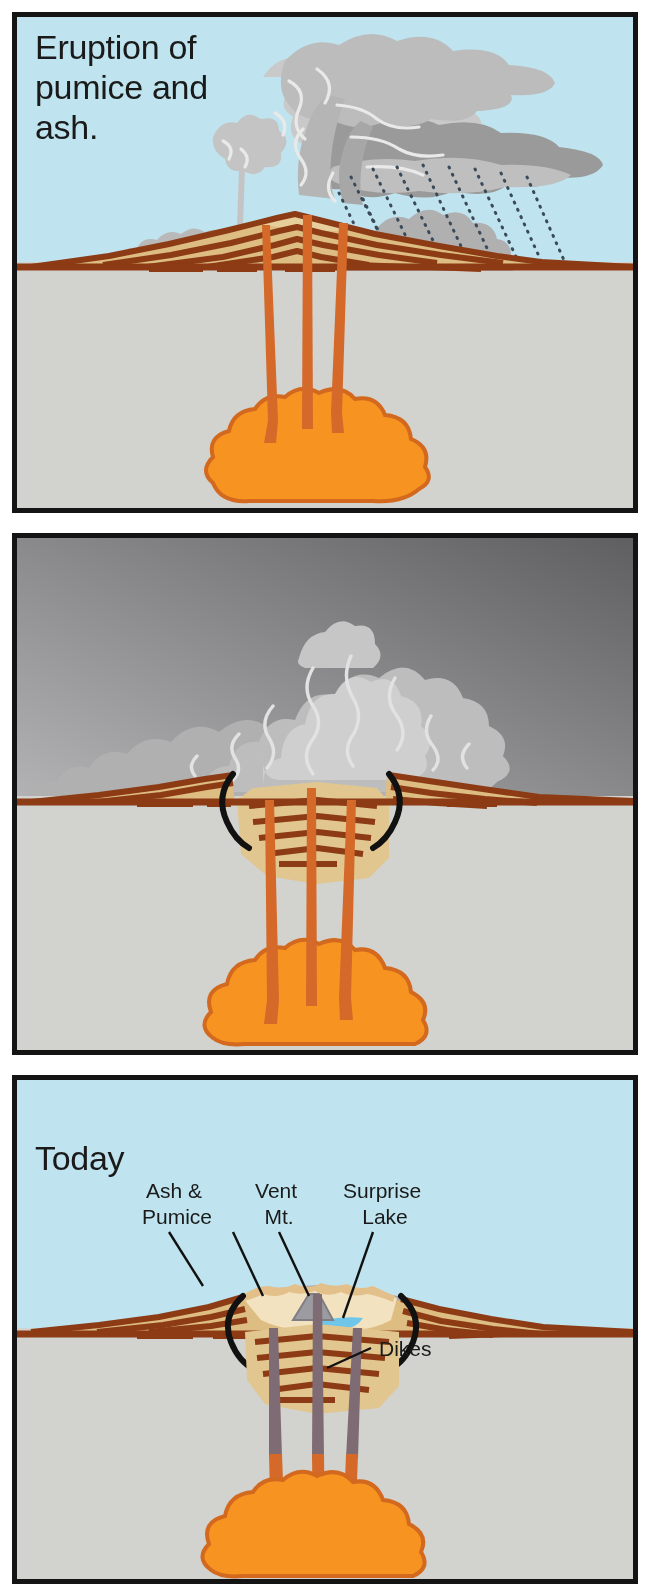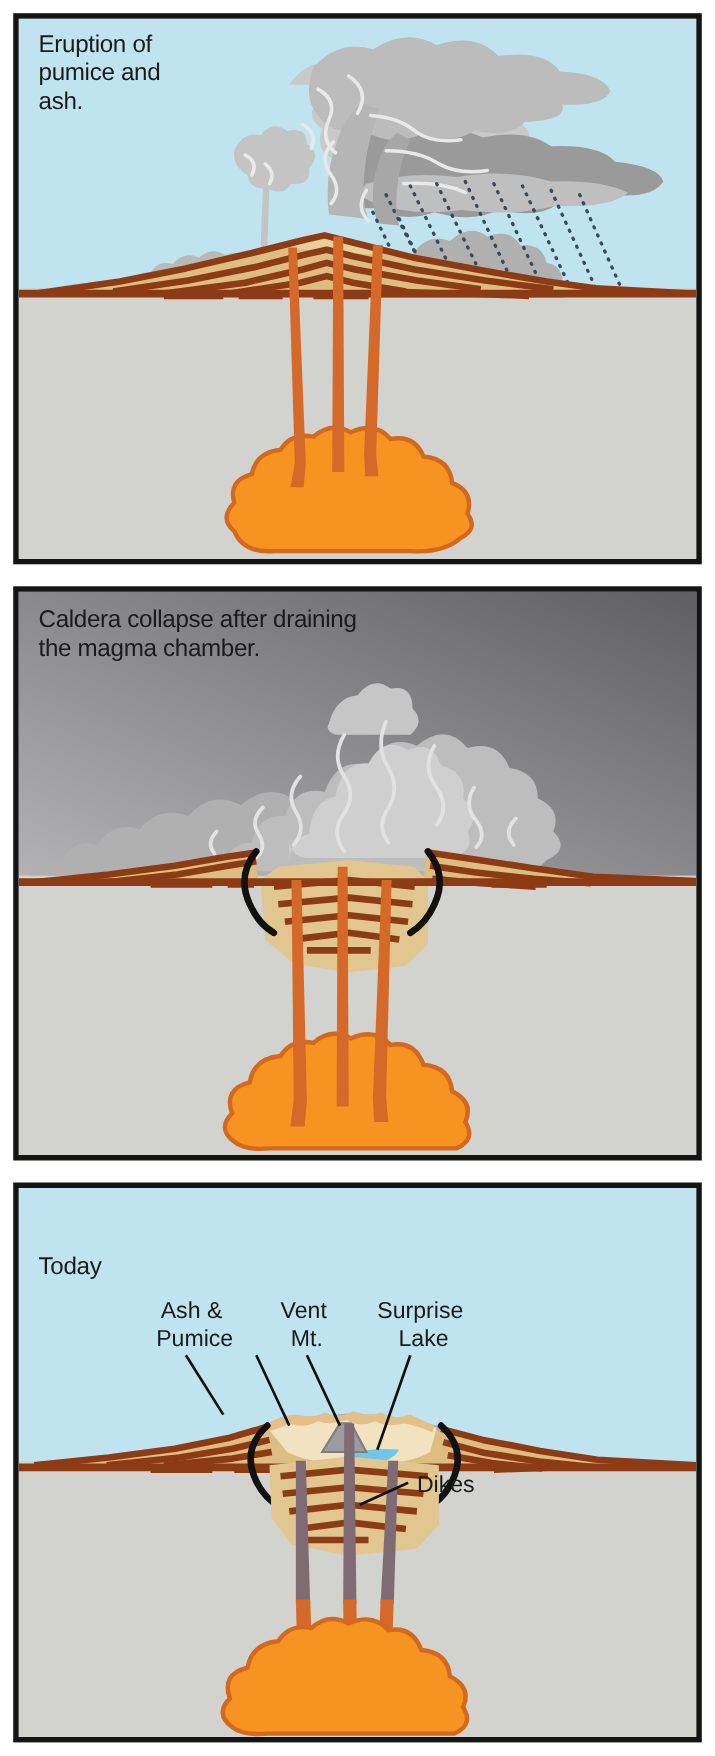--- a/index.html
+++ b/index.html
@@ -24,21 +24,21 @@
   }
   #panel-1 { top: 12px;   height: 501px; }
   #panel-2 { top: 533px;  height: 522px; }
   #panel-3 { top: 1075px; height: 509px; }
 
   .panel svg { display: block; width: 100%; height: 100%; }
 
   .caption {
     position: absolute;
     left: 18px;
-    font-size: 22px;
+    font-size: 34px;
     line-height: 1.18;
     color: #1a1a1a;
     letter-spacing: -0.3px;
     white-space: pre-line;
     pointer-events: none;
   }
   #caption-1 { top: 10px; }
   #caption-2 { top: 12px; }
   #caption-3 { top: 10px; margin-top: 48px; }
 
@@ -217,22 +217,20 @@
     </g>
 
     <path fill="#f79321" stroke="#d2691e" stroke-width="4" d="M196 500 q-16-12 -2-26 q-8-22 16-28 q4-22 28-24 q10-16 30-12 q16-14 34-4 q22-10 36 6 q22-4 30 18 q24 2 26 24 q20 10 12 28 q10 16-8 24 l-170 0 q-22 2-32-6 z"></path>
 
     <g fill="#d4692a">
       <path d="M248 262 l9 0 l5 200 l-2 24 l-13 0 l3-24 z"></path>
       <path d="M290 250 l9 0 l1 218 l-11 0 z"></path>
       <path d="M330 262 l9 0 l-5 198 l2 22 l-13 0 l-1-22 z"></path>
     </g>
   </svg>
-  <div class="caption" id="caption-2">Caldera collapse after draining
-the magma chamber.</div>
 </div>
 
 <div class="panel" id="panel-3">
   <svg viewBox="0 0 616 499" preserveAspectRatio="none">
 
     <rect x="0" y="0" width="616" height="252" fill="#bfe4ef"></rect>
 
     <rect x="0" y="248" width="616" height="251" fill="#d2d2ce"></rect>
 
     <g>

